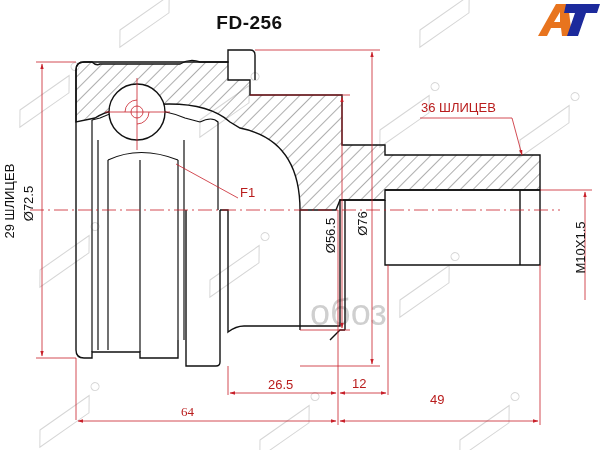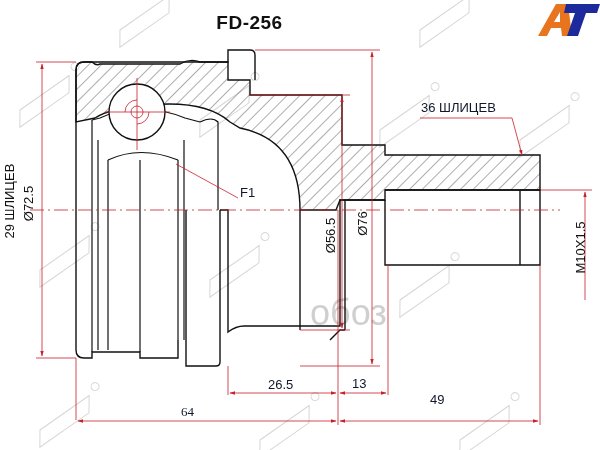--- a/index.html
+++ b/index.html
@@ -1,20 +1,20 @@
 <!DOCTYPE html>
 <html><head>
 <meta charset="utf-8">
 <style>
   html, body { margin:0; padding:0; background:#ffffff; }
   body { width:600px; height:450px; position:relative; overflow:hidden; font-family:"Liberation Sans", sans-serif; }
   .title { position:absolute; left:0; top:12px; width:499px; text-align:center; font-size:19px; font-weight:bold; color:#111; letter-spacing:0.5px; }
   .logo { position:absolute; right:0; top:0; width:62px; height:42px; }
   svg.drawing { position:absolute; left:0; top:0; }
-  .lbl { position:absolute; font-size:13px; color:#0f172a; white-space:nowrap; }
+  .lbl { position:absolute; font-size:13px; color:#b91c1c; white-space:nowrap; }
   .vlbl { position:absolute; font-size:13px; color:#111; white-space:nowrap; transform:rotate(-90deg); transform-origin:center center; }
 </style>
 </head>
 <body>
 
 <div class="title">FD-256</div>
 
 <svg class="logo" viewBox="0 0 62 42">
   <polygon points="0,36 18,4 30,4 34,36 24,36 23,28 13,28 9,36" fill="#e8741e"></polygon>
   <polygon points="16,22 22,12 22,22" fill="#ffffff"></polygon>
@@ -156,15 +156,15 @@
 </svg>
 
 <div class="vlbl" style="left:-26px; top:196px; width:70px; text-align:center;">29 ШЛИЦЕВ</div>
 <div class="vlbl" style="left:-7px; top:196px; width:70px; text-align:center;">Ø72.5</div>
 <div class="lbl" style="left:421px; top:100px;">36 ШЛИЦЕВ</div>
 <div class="lbl" style="left:240px; top:185px;">F1</div>
 <div class="vlbl" style="left:300px; top:228px; width:60px; text-align:center;">Ø56.5</div>
 <div class="vlbl" style="left:332px; top:216px; width:60px; text-align:center;">Ø76</div>
 <div class="vlbl" style="left:540px; top:240px; width:80px; text-align:center;">M10X1.5</div>
 <div class="lbl" style="left:268px; top:377px;">26.5</div>
-<div class="lbl" style="left:352px; top:376px;">13</div>
+<div class="lbl" style="left:352px; top:376px;">12</div>
 <div class="lbl" style="left:181px; top:404px;font-family:Liberation Serif, serif;">64</div>
 <div class="lbl" style="left:430px; top:392px;">49</div>
 
 </body></html>

